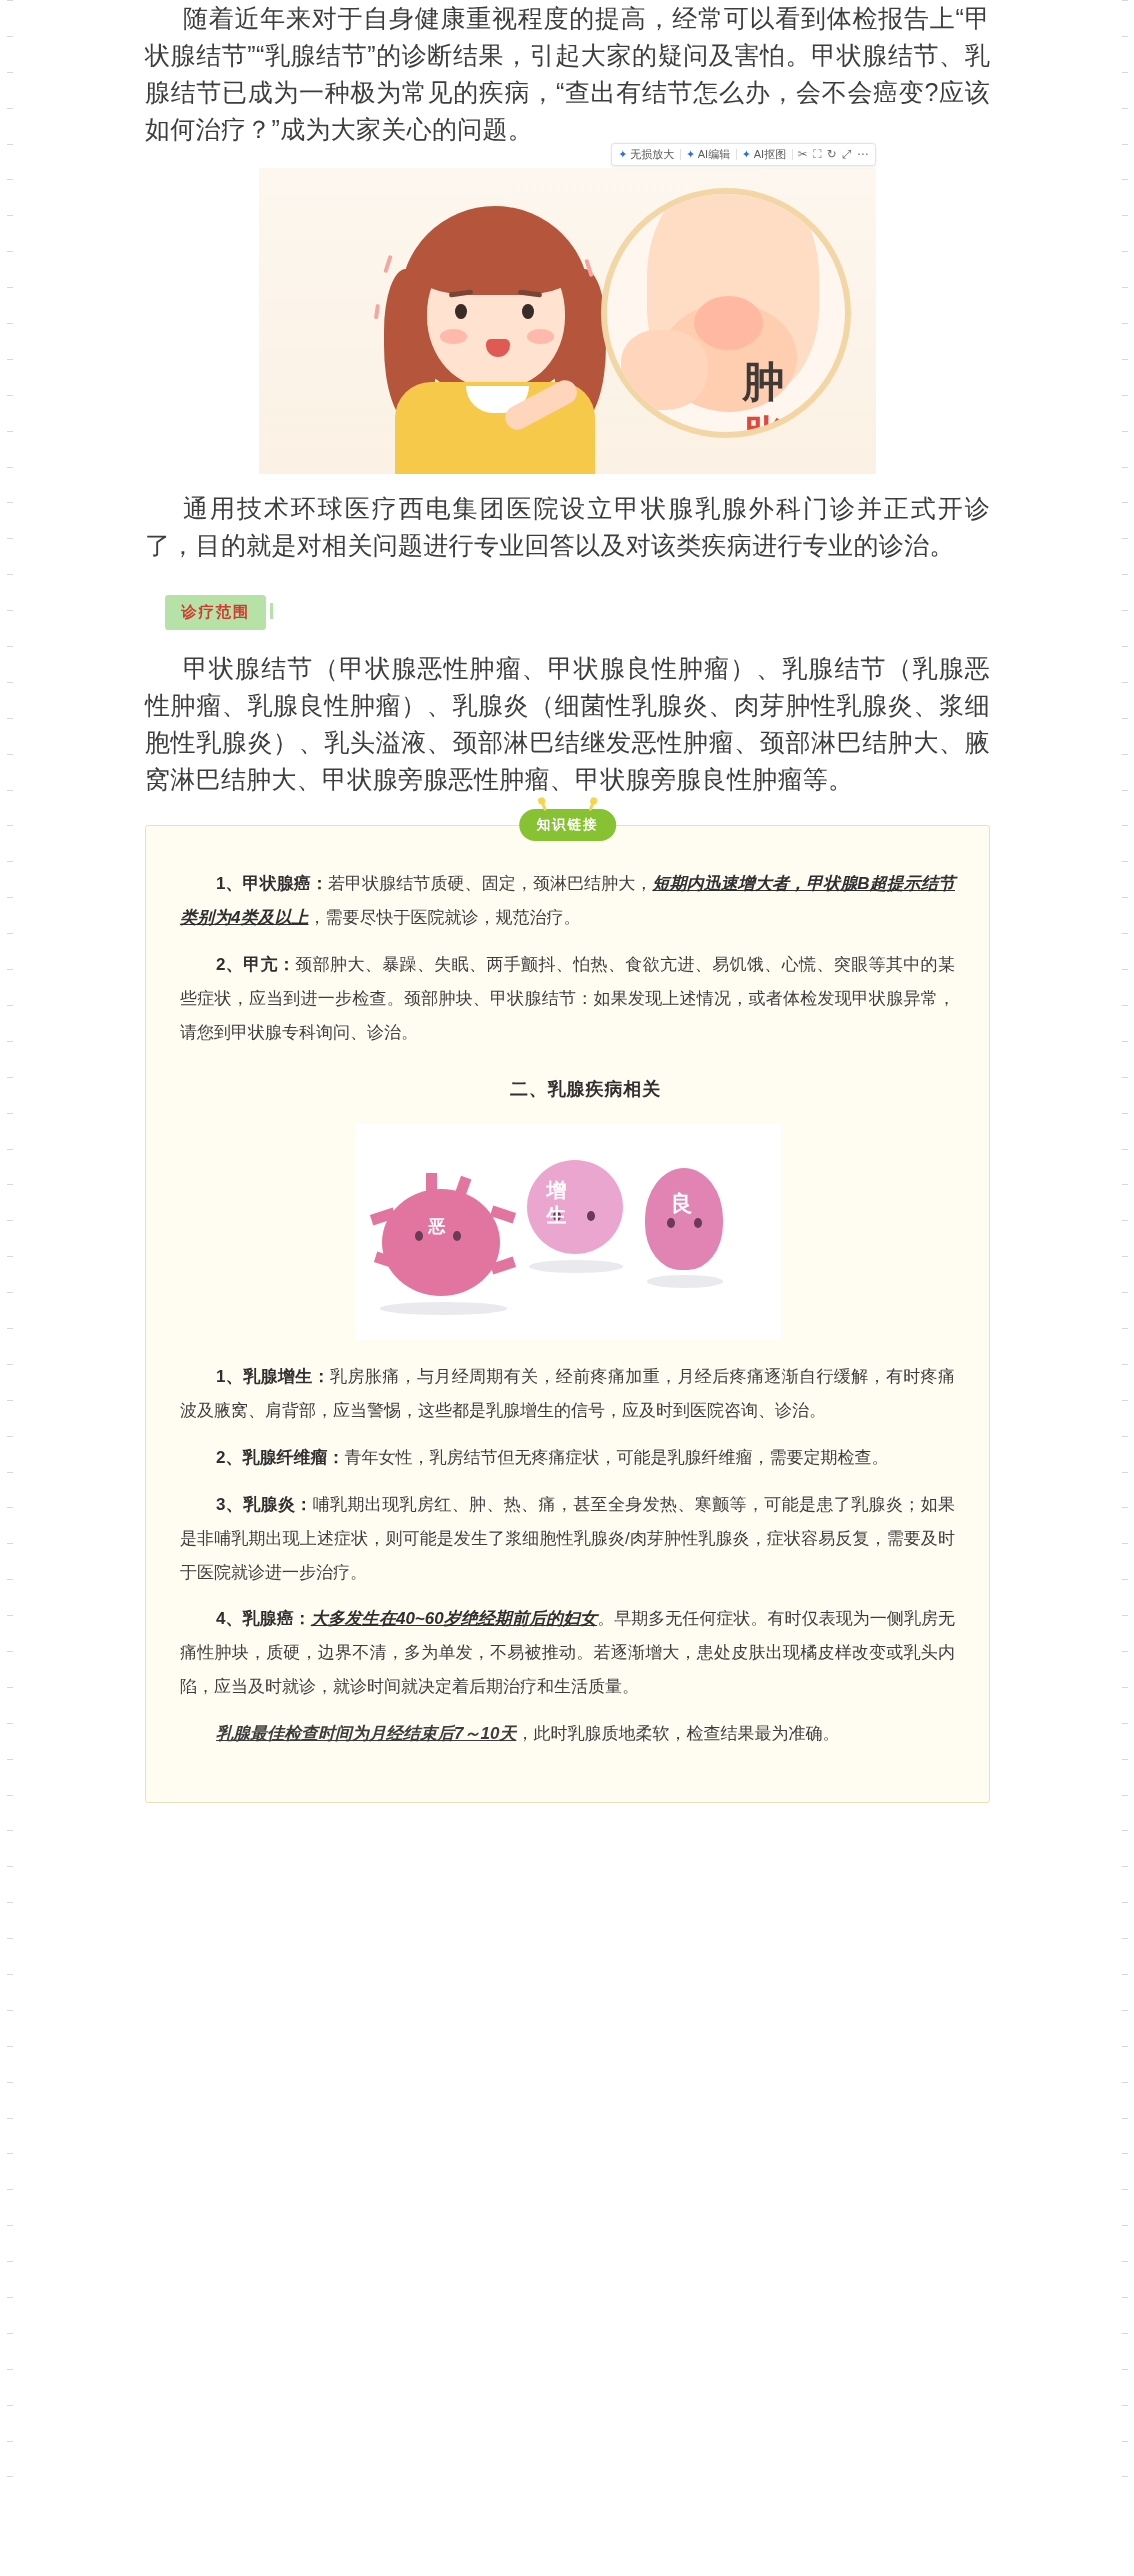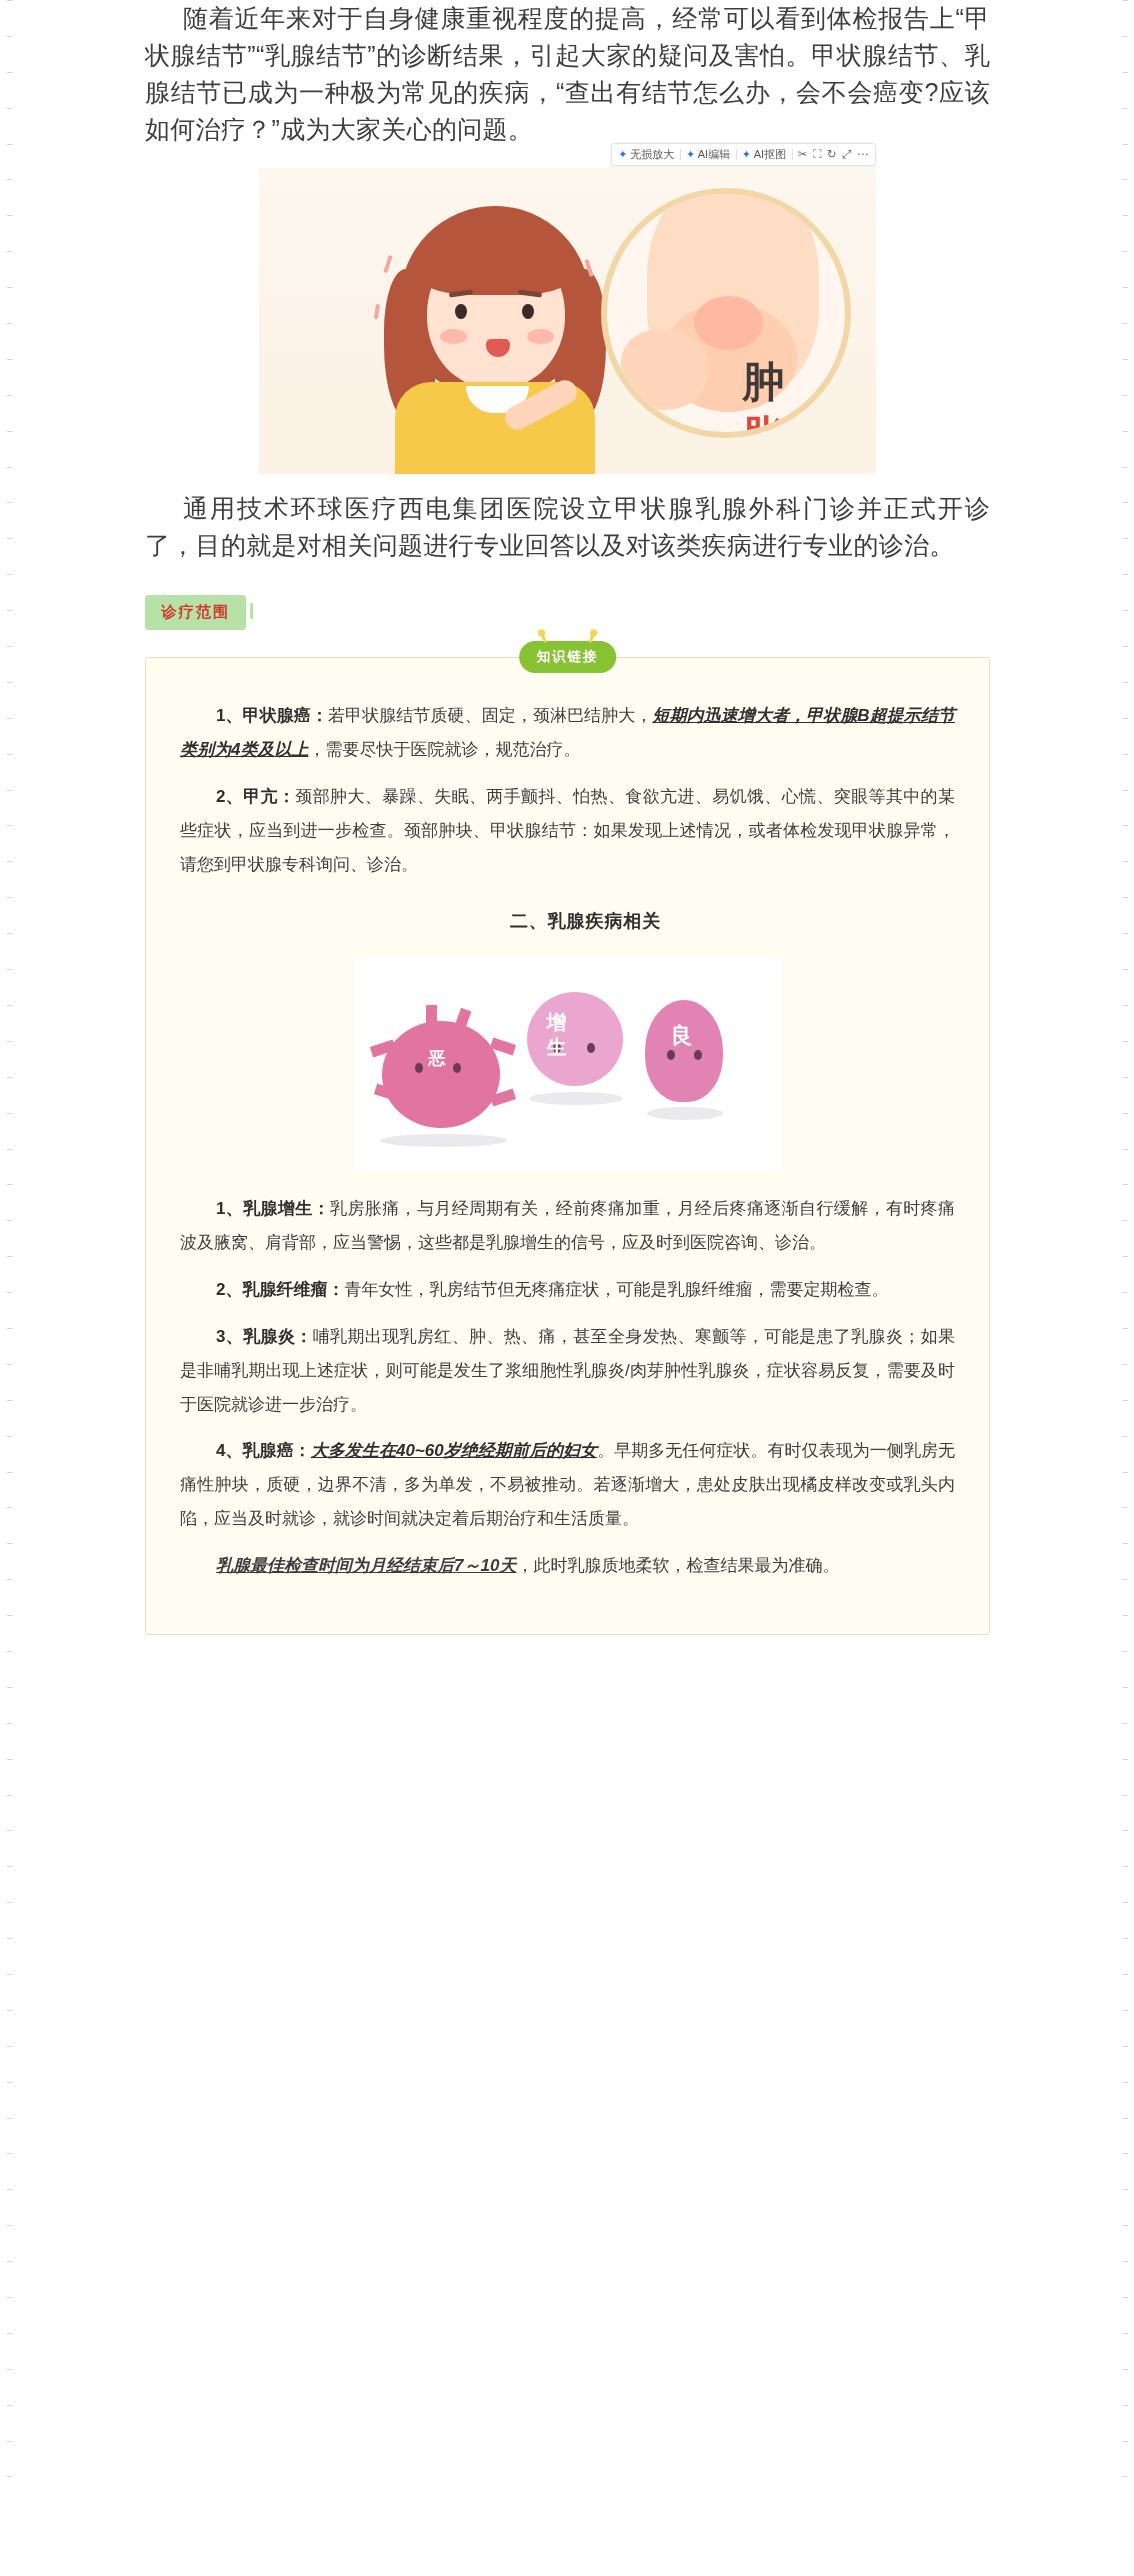--- a/index.html
+++ b/index.html
@@ -188,20 +188,21 @@
   .tag-pill {
     display:inline-block;
     background: #b6e2a8;
     color: #d23a2e;
     font-size: 15.4px;
     font-weight: 700;
     letter-spacing: 1.8px;
     padding: 6.3px 16.3px 7.3px 16.3px;
     border-radius: 3.6px;
     position: relative;
+    margin-left: 20px;
   }
   .tag-pill:after{
     content:"";
     position:absolute; right:-6.3px; top:7.3px; width:2.7px; height:16.3px; background:#b6e2a8;
   }
 
   
   .kbox {
     margin: 27px 0 23.6px 0;
     border: 0.9px solid #e7e2b8;
@@ -500,20 +501,21 @@
         </div>
       </div>
     </div>
 
     <p class="para">通用技术环球医疗西电集团医院设立甲状腺乳腺外科门诊并正式开诊了，目的就是对相关问题进行专业回答以及对该类疾病进行专业的诊治。</p>
 
     <div class="tag-wrap">
       <span class="tag-pill">诊疗范围</span>
     </div>
 
+    <p class="para">甲状腺结节（甲状腺恶性肿瘤、甲状腺良性肿瘤）、乳腺结节（乳腺恶性肿瘤、乳腺良性肿瘤）、乳腺炎（细菌性乳腺炎、肉芽肿性乳腺炎、浆细胞性乳腺炎）、乳头溢液、颈部淋巴结继发恶性肿瘤、颈部淋巴结肿大、腋窝淋巴结肿大、甲状腺旁腺恶性肿瘤、甲状腺旁腺良性肿瘤等。</p>
 
     <div class="kbox">
       <div class="kbox-badge">
         <span class="ant a">
             <i></i>
           </span>
         <span class="ant b">
             <i></i>
           </span>
         <span>知识链接</span>

